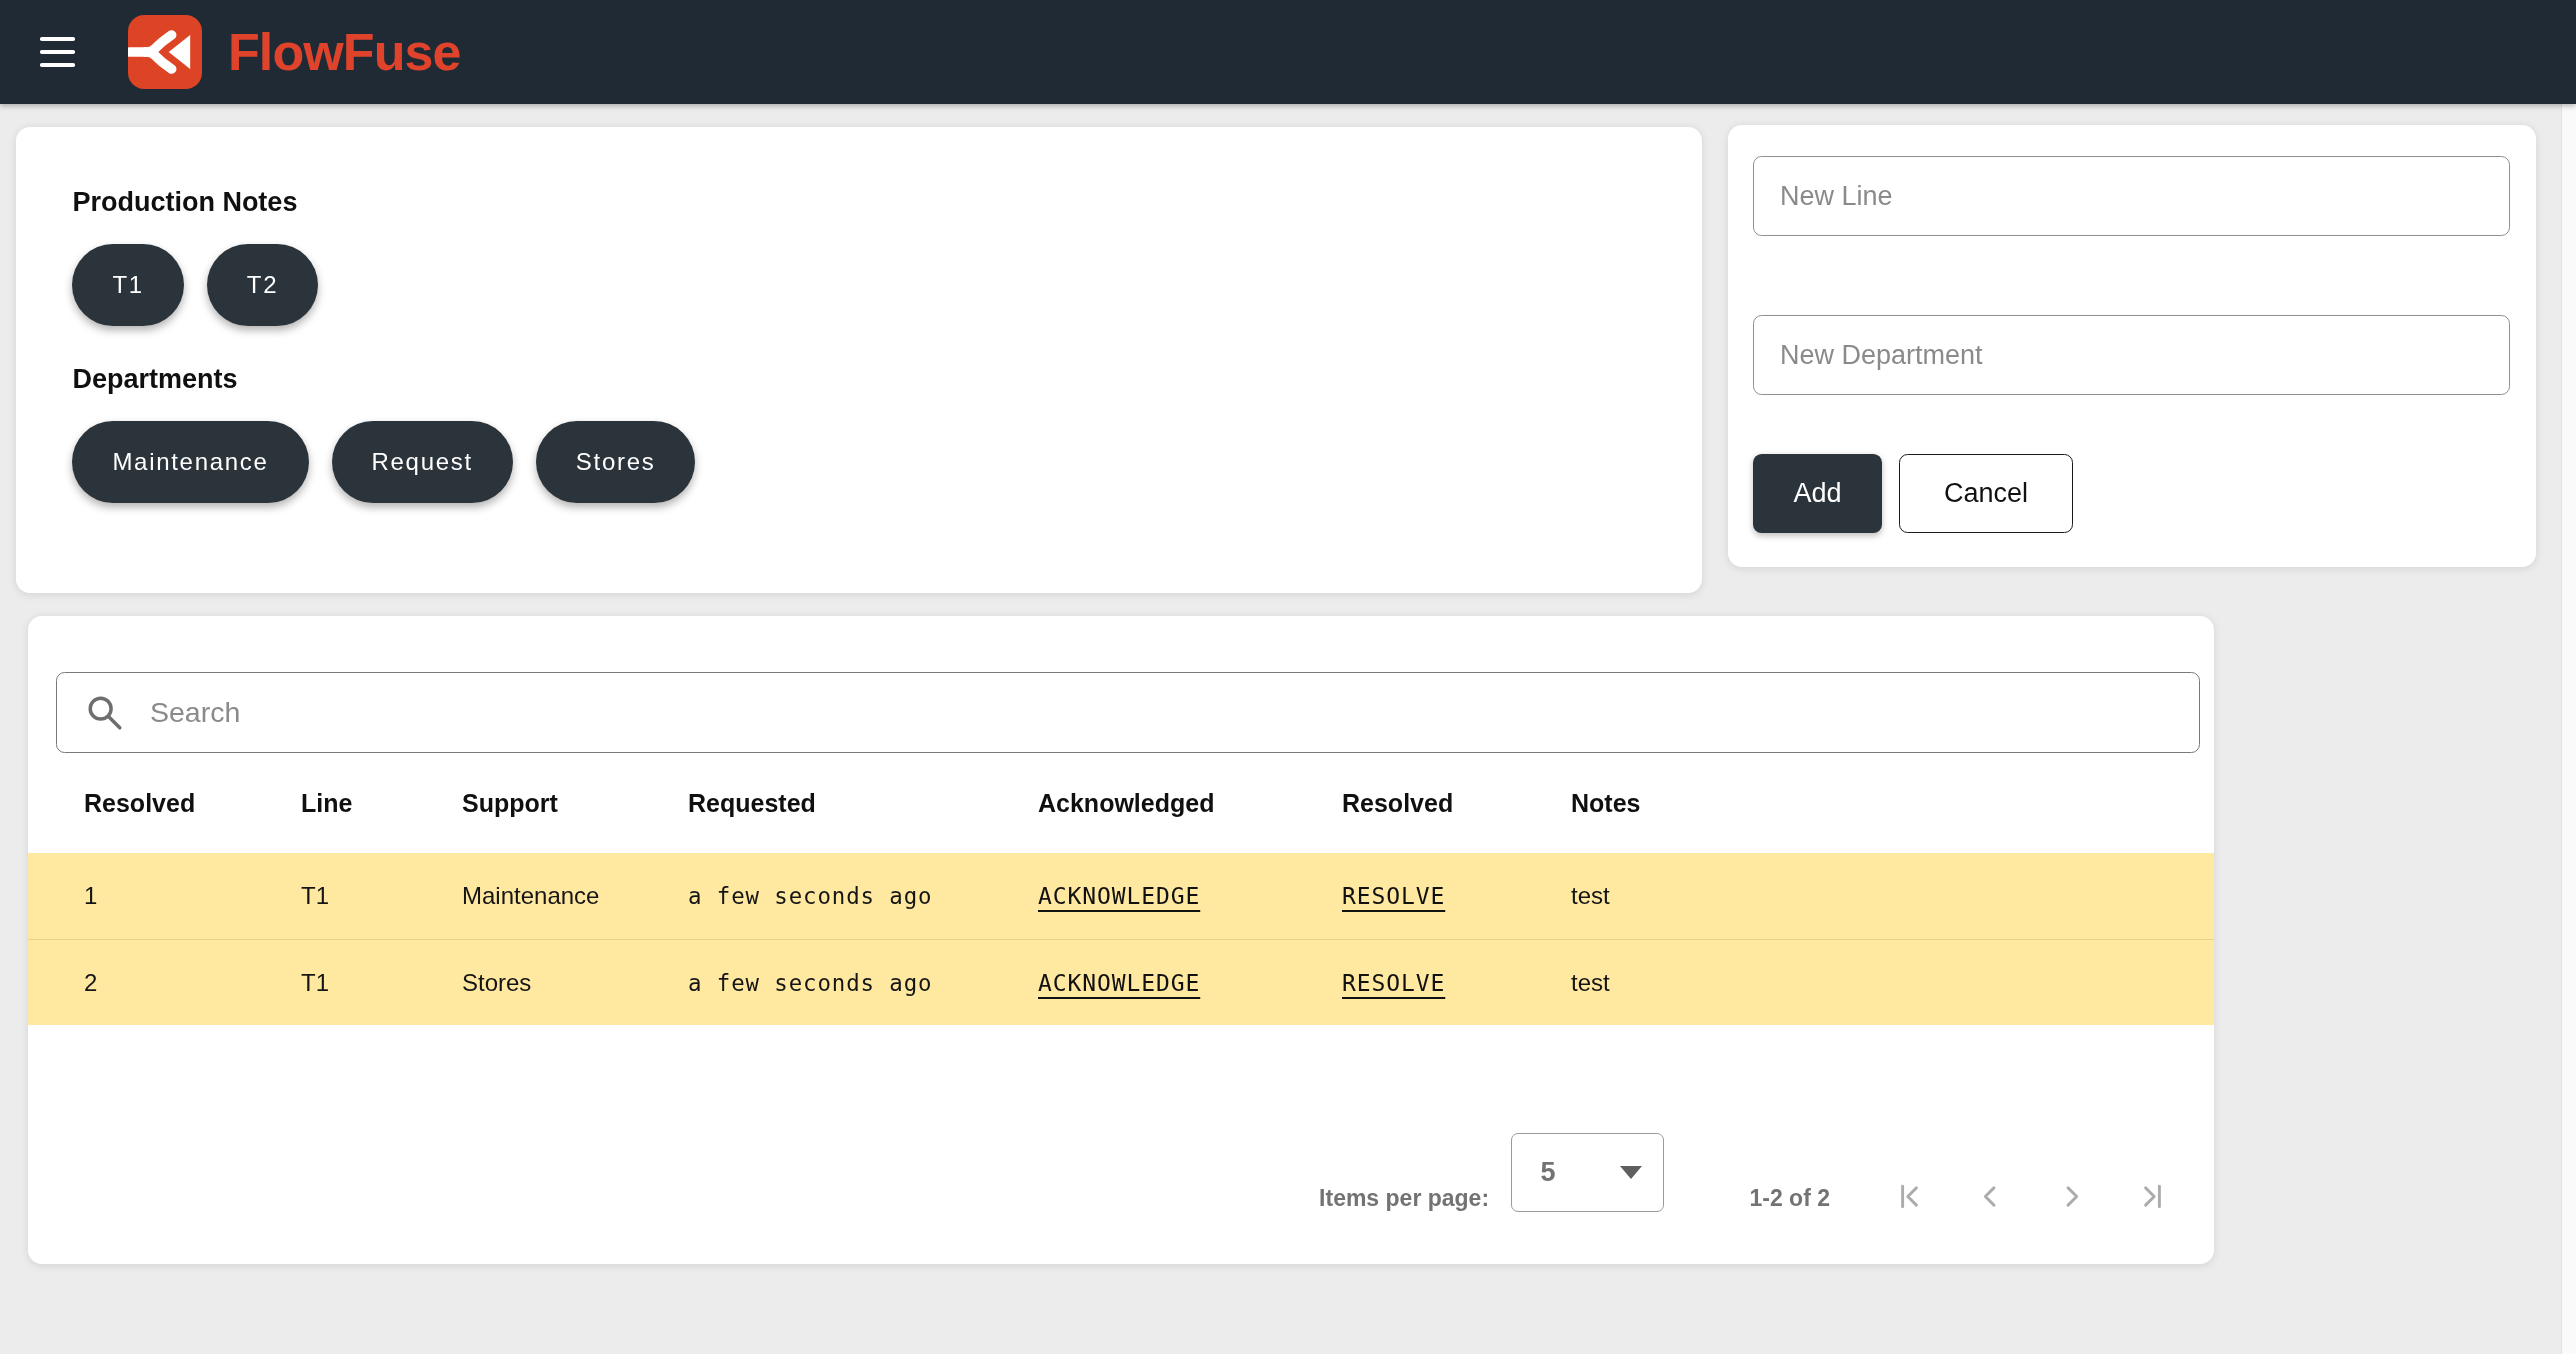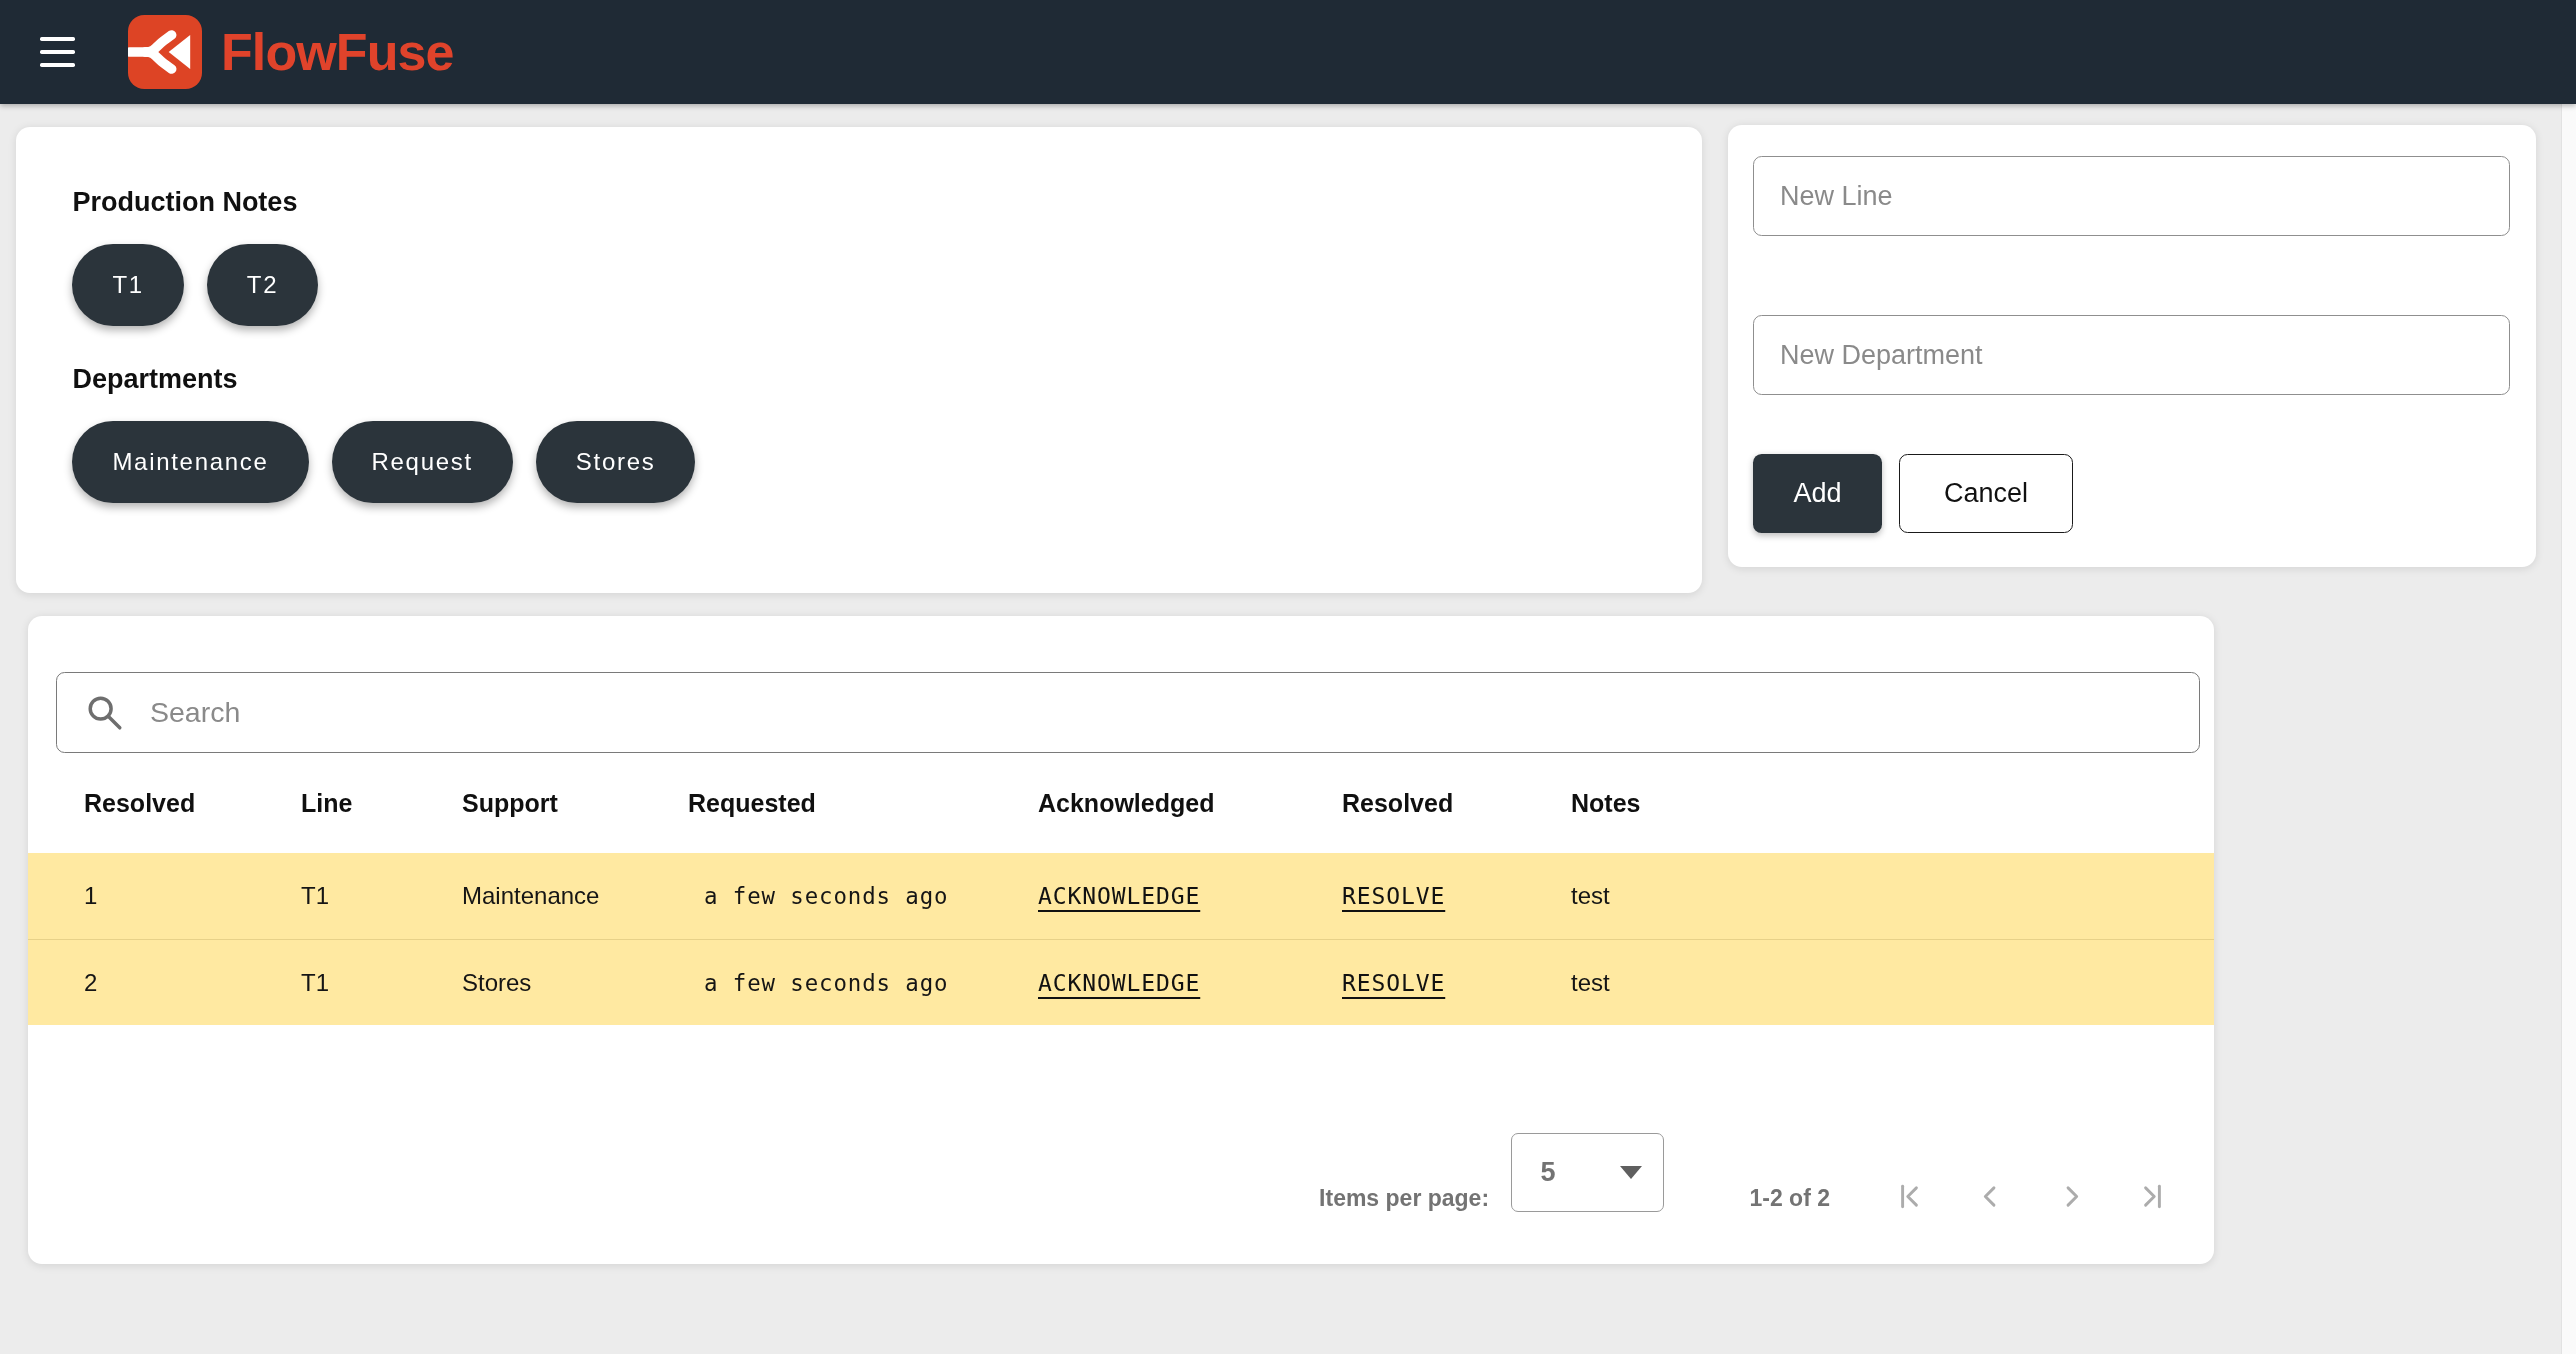--- a/index.html
+++ b/index.html
@@ -16,21 +16,21 @@
   .header {
     position:absolute; top:0; left:0; width:2576px; height:104px;
     background:#1F2A35;
     display:flex; align-items:center;
     padding-left:40px;
     box-shadow:0 1.7px 5.2px rgba(0,0,0,0.28);
     z-index:5;
   }
   .menu-btn { width:35px; display:flex; flex-direction:column; gap:8.6px; cursor:pointer; }
   .menu-btn span { display:block; height:4.3px; background:#ffffff; border-radius:1.7px; }
-  .brand { display:flex; align-items:center; gap:19px; margin-left:53px; }
+  .brand { display:flex; align-items:center; gap:26px; margin-left:53px; }
   .logo-mark { width:74px; height:74px; display:block; }
   .brand-text { font-size:52px; font-weight:bold; color:#E0432B; letter-spacing:-0.9px; }
 
   
   .card {
     position:absolute; background:#ffffff; border-radius:14px;
     box-shadow:0 1.7px 8.6px rgba(0,0,0,0.10);
   }
   #card-lines { left:16.4px; top:127px; width:1686px; height:466px; padding:60px 0 0 56px; }
   #card-form  { left:1728px; top:125px; width:808px;  height:442px; padding:31px 26px 0 25px; }
@@ -83,21 +83,21 @@
   
   .tgrid {
     display:grid;
     grid-template-columns:217px 161px 226px 350px 304px 229px 1fr;
     align-items:center;
     padding-left:56px;
   }
   .thead { height:100px; font-weight:bold; font-size:25px; color:#101010; }
   .trow  { height:86px; background:#FFE9A1; font-size:24px; color:#151515; }
   .trow.second { border-top:1.7px solid rgba(120,100,30,0.18); }
-  .mono { font-family:"DejaVu Sans Mono", monospace; font-size:22.4px; letter-spacing:0.9px;margin-left:16px; }
+  .mono { font-family:"DejaVu Sans Mono", monospace; font-size:22.4px; letter-spacing:0.9px; }
   .action-link {
     font-family:"DejaVu Sans Mono", monospace; font-size:23px; letter-spacing:0.9px;
     color:#111111; text-decoration:underline; text-underline-offset:6px;
     text-decoration-thickness:1.7px; cursor:pointer; width:max-content;
   }
 
   
   .pagination {
     position:absolute; right:46px; top:515px; height:81px;
     display:flex; align-items:flex-end;

